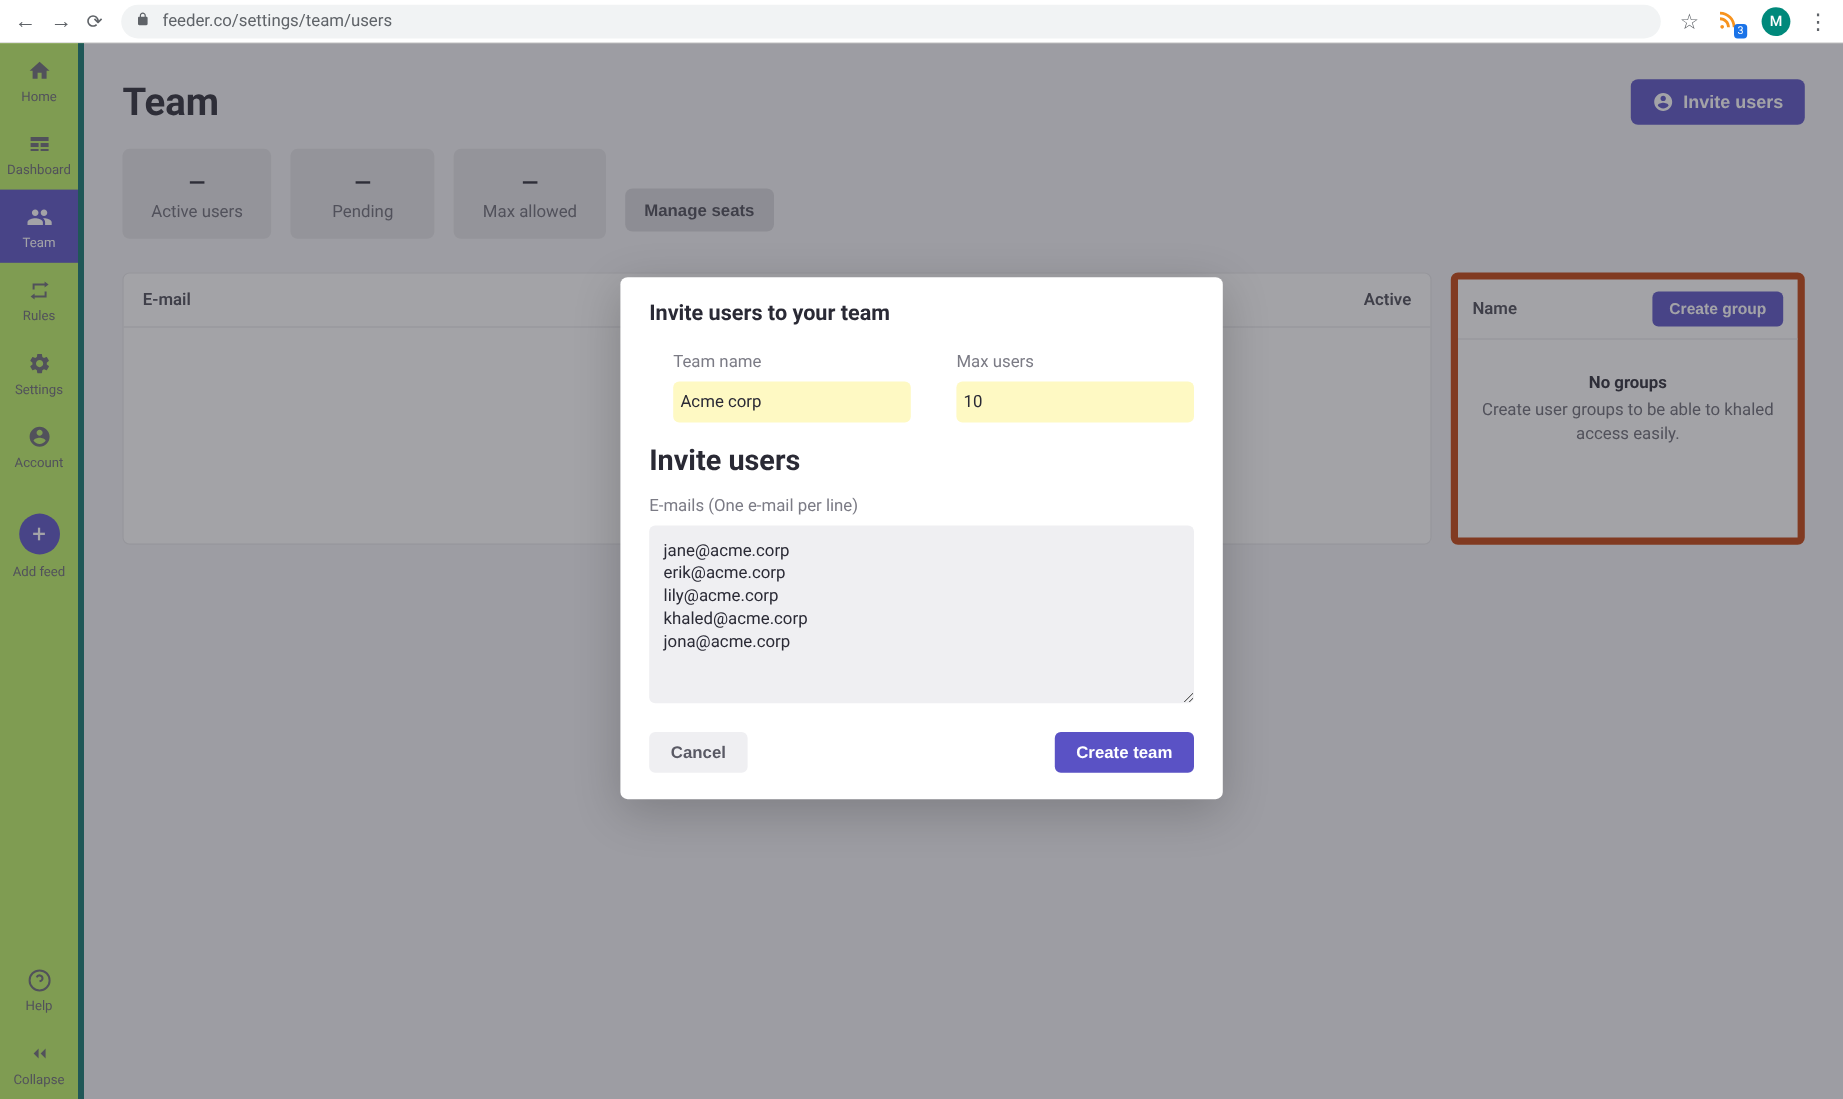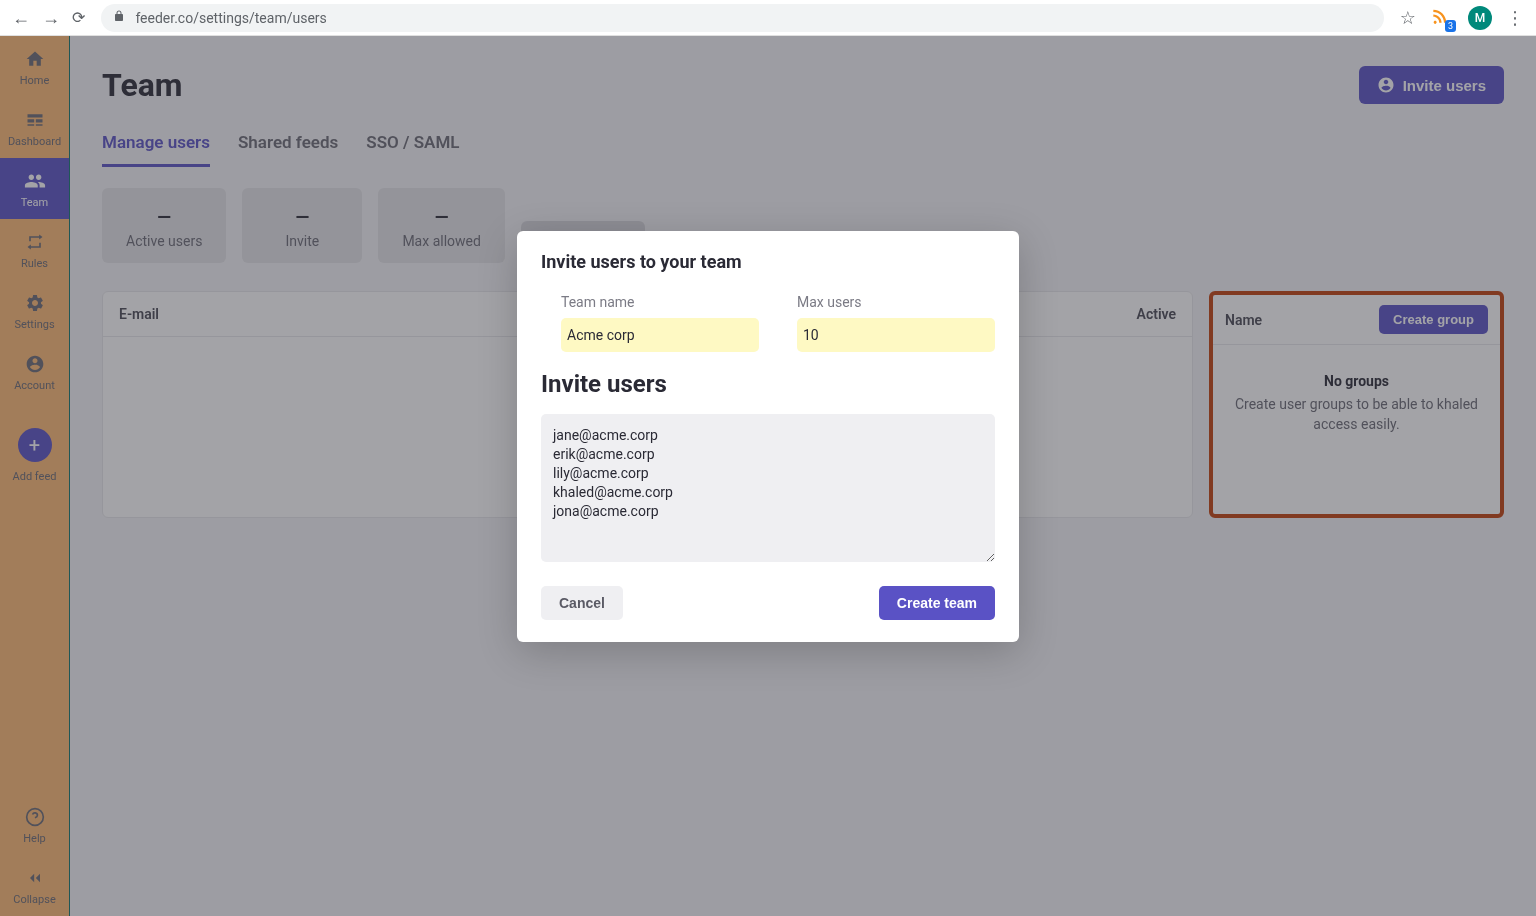--- a/index.html
+++ b/index.html
@@ -108,24 +108,24 @@
     
     
     .app {
       display: flex;
       height: calc(100% - 36px);
     }
     
     
     .sidebar {
       width: 70px;
-      background: #fdba74;
+      background: #bef264;
       display: flex;
       flex-direction: column;
-      border-right: 1px solid #0f766e;
+      border-right: 5px solid #0f766e;
     }
     .sidebar-item {
       display: flex;
       flex-direction: column;
       align-items: center;
       justify-content: center;
       padding: 12px 0 10px;
       gap: 4px;
       cursor: pointer;
       color: #6b6b75;
@@ -269,21 +269,21 @@
       color: #4a4a55;
     }
     .users-body {
       height: 180px;
     }
     
     .groups-panel {
       width: 295px;
       background: #fff;
       border-radius: 6px;
-      border: 4px solid #c2410c;
+      border: 6px solid #c2410c;
     }
     .groups-header {
       display: flex;
       justify-content: space-between;
       align-items: center;
       padding: 10px 12px;
       border-bottom: 1px solid #e8e8eb;
     }
     .groups-header-label {
       font-size: 14px;
@@ -529,34 +529,29 @@
       <button class="invite-btn">
         <span class="invite-btn-icon">
           <svg width="18" height="18" viewBox="0 0 24 24" fill="currentColor">
               <path d="M12 2C6.48 2 2 6.48 2 12s4.48 10 10 10 10-4.48 10-10S17.52 2 12 2zm0 3c1.66 0 3 1.34 3 3s-1.34 3-3 3-3-1.34-3-3 1.34-3 3-3zm0 14.2c-2.5 0-4.71-1.28-6-3.22.03-1.99 4-3.08 6-3.08 1.99 0 5.97 1.09 6 3.08-1.29 1.94-3.5 3.22-6 3.22z"></path>
             </svg>
         </span>
         <span>Invite users</span>
       </button>
     </div>
 
-    <div class="tabs">
-      <div class="tab active"><span>Manage users</span></div>
-      <div class="tab"><span>Shared feeds</span></div>
-      <div class="tab"><span>SSO / SAML</span></div>
-    </div>
 
     <div class="stats-row">
       <div class="stat-card">
         <div class="stat-value">—</div>
         <div class="stat-label">Active users</div>
       </div>
       <div class="stat-card">
         <div class="stat-value">—</div>
-        <div class="stat-label">Invite</div>
+        <div class="stat-label">Pending</div>
       </div>
       <div class="stat-card">
         <div class="stat-value">—</div>
         <div class="stat-label">Max allowed</div>
       </div>
       <button class="manage-seats-btn">Manage seats</button>
     </div>
 
     <div class="main-columns">
       <div class="users-panel">
@@ -588,20 +583,21 @@
       <div class="modal-field">
         <label class="modal-label">Team name</label>
         <input class="modal-input" value="Acme corp" style="">
       </div>
       <div class="modal-field">
         <label class="modal-label">Max users</label>
         <input class="modal-input" value="10" style="">
       </div>
     </div>
     <div class="modal-subtitle">Invite users</div>
+    <label class="modal-label">E-mails (One e-mail per line)</label>
     <textarea class="modal-textarea" id="emails-textarea" style="">jane@acme.corp
 erik@acme.corp
 lily@acme.corp
 khaled@acme.corp
 jona@acme.corp</textarea>
     <div class="modal-actions">
       <button class="btn-cancel">Cancel</button>
       <button class="btn-primary">Create team</button>
     </div>
   </div>

